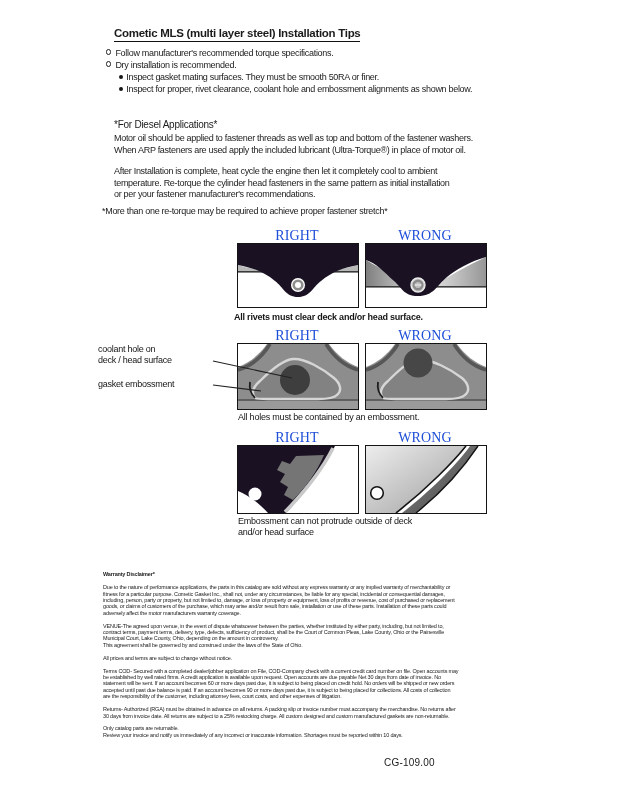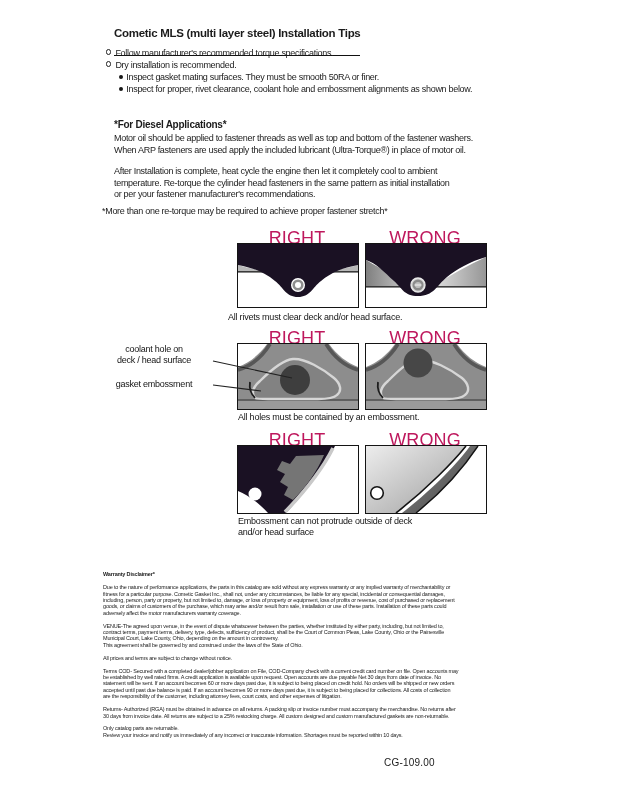--- a/index.html
+++ b/index.html
@@ -4,41 +4,41 @@
 <style>
   html,body{margin:0;padding:0;}
   body{
     width:618px;height:800px;position:relative;background:#ffffff;
     font-family:"Liberation Sans","DejaVu Sans",sans-serif;color:#1b1b1b;
     overflow:hidden;
   }
   .abs{position:absolute;}
   
   .doc-title{left:114px;top:27px;font-size:11.5px;font-weight:bold;letter-spacing:-0.3px;
-    border-bottom:1.4px solid #111;padding-bottom:16px;white-space:nowrap;}
+    border-bottom:1.4px solid #111;padding-bottom:2px;white-space:nowrap;}
   
   .blist{left:106px;top:47px;font-size:9px;letter-spacing:-0.3px;line-height:12px;}
   .brow{display:flex;align-items:baseline;white-space:nowrap;}
   .brow.sub{margin-left:13px;}
   .o-bullet{width:3.4px;height:3.4px;border:1px solid #222;border-radius:50%;
     display:inline-block;margin-right:4px;position:relative;top:-1.5px;flex:0 0 auto;}
   .f-bullet{width:3.8px;height:3.8px;background:#181818;border-radius:50%;
     display:inline-block;margin-right:3.5px;position:relative;top:-1.5px;flex:0 0 auto;}
   
-  .diesel-h{left:114px;top:119px;font-size:10px;font-weight:bold;letter-spacing:-0.25px;}
+  .diesel-h{left:114px;top:119px;font-size:10px;font-weight:normal;letter-spacing:-0.25px;}
   .para{font-size:9px;letter-spacing:-0.3px;line-height:11.6px;white-space:pre-line;}
   .p1{left:114px;top:133px;}
   .p2{left:114px;top:166px;}
   .pnote{left:102px;top:206px;}
   
-  .fig-label{position:absolute;width:120px;text-align:center;font-size:18px;color:#be185d;letter-spacing:0.1px;}
+  .fig-label{position:absolute;width:120px;text-align:center;font-size:14px;color:#1d4ed8;letter-spacing:0.1px;font-family:Liberation Serif, serif;}
   .panel{position:absolute;width:120px;border:1.7px solid #141414;box-sizing:content-box;background:#fff;}
   .panel svg{display:block;}
   .caption{font-size:9px;letter-spacing:-0.22px;line-height:11px;white-space:pre-line;color:#151515;}
-  .sidelabel{font-size:9px;letter-spacing:-0.25px;line-height:10.5px;text-align:center;
+  .sidelabel{font-size:9px;letter-spacing:-0.25px;line-height:10.5px;text-align:left;
     width:112px;white-space:pre-line;color:#151515;}
   
   .legal{left:103px;top:571px;width:844px;transform:scale(0.5);transform-origin:top left;
     font-size:11px;letter-spacing:-0.35px;line-height:12.8px;color:#222;}
   .legal .lg-h{font-weight:bold;margin:0 0 13px 0;}
   .legal p{margin:0 0 13px 0;white-space:pre-line;}
   .footer-code{left:384px;top:757px;font-size:10px;letter-spacing:0.2px;color:#1a1a1a;}
   .leader-lines{left:0;top:0;pointer-events:none;}
 </style>
 </head>
@@ -104,21 +104,21 @@
     <path d="M0,16 C14,24 32,36 54,42.5 L0,42.5 Z" fill="url(#g1)"></path>
     <path d="M120,13 C102,21 84,32 66,42.5 L120,42.5 Z" fill="url(#g2)"></path>
     <rect x="0" y="42.2" width="120" height="1.3" fill="#141414"></rect>
     <path d="M0,0 H120 V13 C103,18 91,25 81,33 C70,42 68,52 52,52 C38,52 36,44 28,37 C18,28 10,19 0,16 Z" fill="#1a1123"></path>
     <circle cx="52" cy="41" r="7" fill="#cfcfcf" stroke="#e9e9e9" stroke-width="1.4"></circle>
     <circle cx="52" cy="41" r="4.3" fill="#bdbdbd" stroke="#8a8a8a" stroke-width="2.4"></circle>
     <rect x="48.6" y="39.9" width="6.8" height="2.2" fill="#d8d8d8"></rect>
   </svg>
 </div>
 
-<div class="abs caption" style="left:228px;top:312px;">All rivets must clear deck and/or head surface.</div>
+<div class="abs caption" style="left:234px;top:312px;font-weight:bold;">All rivets must clear deck and/or head surface.</div>
 
 <div class="abs fig-label" style="left:237px;top:328px;">RIGHT</div>
 <div class="abs fig-label" style="left:365px;top:328px;">WRONG</div>
 
 <div class="abs sidelabel" style="left:98px;top:344px;">coolant hole on
 deck / head surface</div>
 <div class="abs sidelabel" style="left:98px;top:379px;">gasket embossment</div>
 
 <div class="panel" style="left:237px;top:343px;height:65px;">
   <svg width="120" height="65" viewBox="0 0 120 65">

